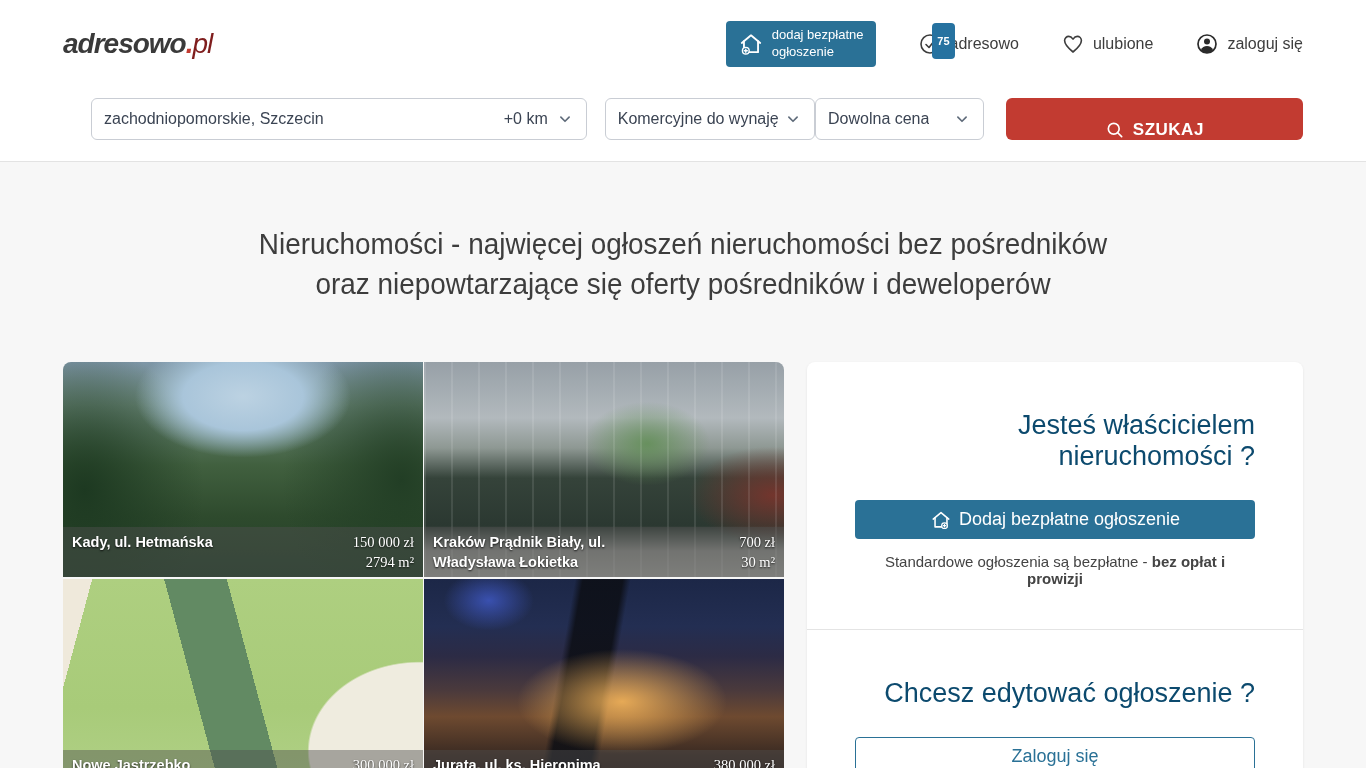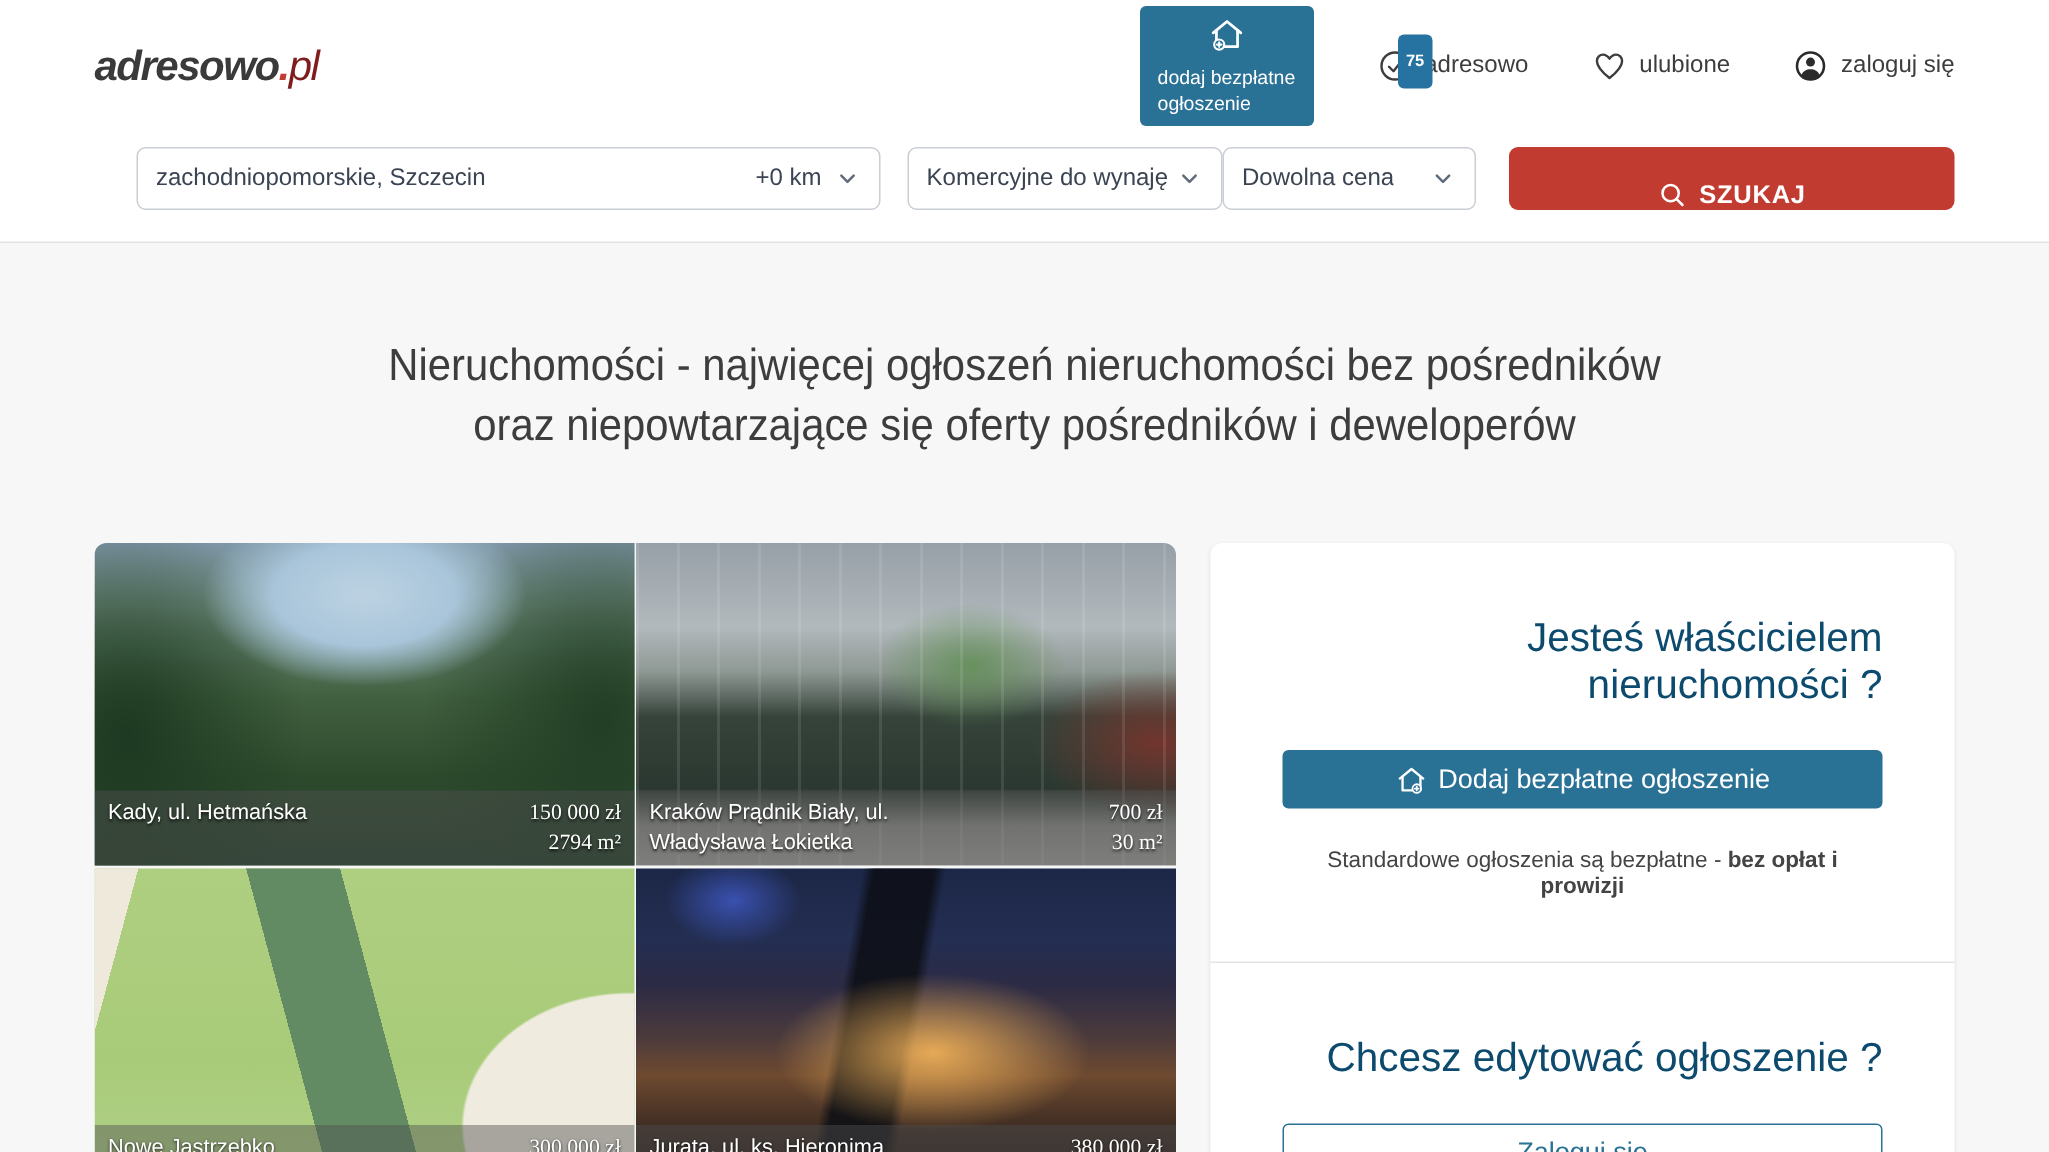--- a/index.html
+++ b/index.html
@@ -10,21 +10,21 @@
   
   .topbar { background:#fff; }
   .header-row { height:88px; display:flex; align-items:center; justify-content:space-between; }
   .logo { font-style:italic; font-size:28px; letter-spacing:-1px; cursor:pointer; white-space:nowrap; }
   .logo .b { font-weight:700; color:#3a3a3a; }
   .logo .dot { font-weight:700; color:#c23b31; }
   .logo .pl { font-weight:400; color:#7f1d1d; }
   .header-actions { display:flex; align-items:center; gap:42px; }
   .btn-add-header { display:flex; align-items:center; gap:8px; background:#2a7196; color:#fff;
       border:none; border-radius:4px; padding:6px 12px; font-size:13px; line-height:1.3;
-      text-align:left; cursor:pointer; font-family:inherit;flex-direction:column; }
+      text-align:left; cursor:pointer; font-family:inherit; }
   .header-item { display:flex; align-items:center; gap:8px; font-size:16px; color:#3d3d3d; cursor:pointer; }
   .icon-wrap { position:relative; display:inline-flex; }
   .badge { position:absolute; top:-9px; right:-13px; background:#2672a0; color:#fff; font-size:11px;
       font-weight:700; padding:12px 5px; border-radius:4px; }
 
   
   .searchbar { background:#fff; border-bottom:1px solid #e3e3e3; padding:10px 0 21px 0; }
   .search-row { display:flex; align-items:center;padding-left:28px; }
   .field { height:42px; border:1px solid #c9cdd4; border-radius:6px; background:#fff;
       display:flex; align-items:center; padding:0 12px; font-size:16px; color:#3b4453; cursor:pointer; }
@@ -44,21 +44,21 @@
   .hero-title span { display:block; }
 
   
   .main-row { display:flex; align-items:flex-start; }
   .listings { width:721px; display:grid; grid-template-columns:360px 360px; gap:2px 1px;
       border-radius:8px; overflow:hidden; }
   .card { position:relative; height:215px; overflow:hidden; cursor:pointer; background:#888; }
   .caption { position:absolute; left:0; right:0; bottom:0; min-height:44px; padding:5px 9px;
       background:rgba(80,80,80,.45); color:#fff; display:flex; justify-content:space-between;
       text-shadow:0 1px 2px rgba(0,0,0,.8); font-size:14.5px; line-height:20px; }
-  .caption .t { max-width:235px; }
+  .caption .t { max-width:235px;font-weight:bold; }
   .caption .pr { text-align:right; white-space:nowrap;font-family:Liberation Serif, serif; }
 
   
   .img-1 { background:
       radial-gradient(ellipse 150px 85px at 50% 16%, #bcd2e2 0%, #a9c5da 40%, rgba(169,197,218,0) 72%),
       radial-gradient(ellipse 170px 210px at 6% 60%, #1d3921 0%, rgba(29,57,33,0) 70%),
       radial-gradient(ellipse 170px 210px at 94% 55%, #223e25 0%, rgba(34,62,37,0) 70%),
       linear-gradient(180deg, #7e96a7 0%, #6d897b 20%, #41603f 48%, #2e4a2d 72%, #233f29 100%); }
   .img-2 { background:
       repeating-linear-gradient(90deg, rgba(255,255,255,.10) 0 2px, rgba(255,255,255,0) 2px 27px),
@@ -81,21 +81,21 @@
       box-shadow:0 1px 3px rgba(0,0,0,.08); }
   .side-section { padding:48px 48px 42px 48px; text-align:center; }
   .side-section + .side-section { border-top:1px solid #e4e4e4; }
   .side-heading { font-size:27px; font-weight:400; color:#0c4a6e; margin-bottom:28px;text-align:right; }
   .btn-side-primary { width:100%; height:39px; background:#2a7196; color:#fff; border:none; border-radius:4px;
       font-size:18px; cursor:pointer; display:flex; align-items:center; justify-content:center; gap:7px;
       font-family:inherit; }
   .btn-side-outline { width:100%; height:39px; background:#fff; color:#2a7196; border:1px solid #2a7196;
       border-radius:4px; font-size:18px; cursor:pointer; display:flex; align-items:center; justify-content:center;
       font-family:inherit; }
-  .side-note { margin-top:26px; font-size:15px; color:#444; }
+  .side-note { margin-top:14px; font-size:15px; color:#444; }
   .side-note b { font-weight:700; }
 
   svg { display:block; }
 </style>
 </head>
 <body>
 
 <div class="topbar">
   <div class="container header-row">
     <div class="logo">

